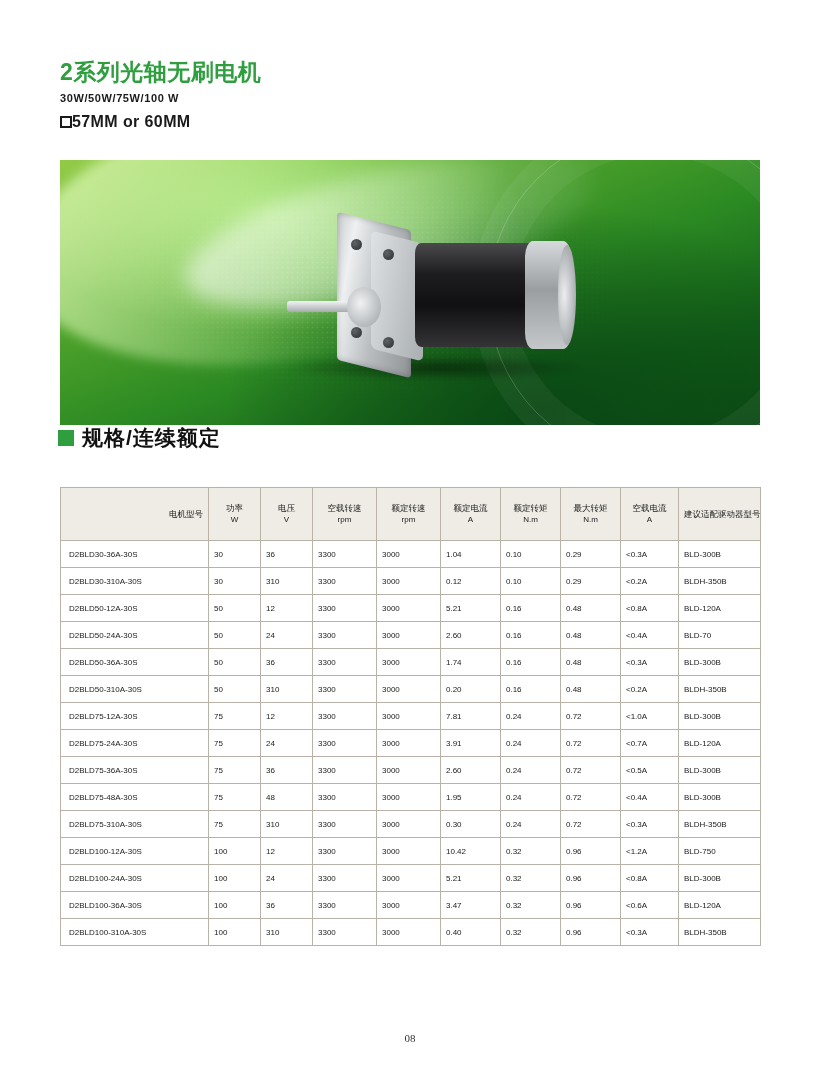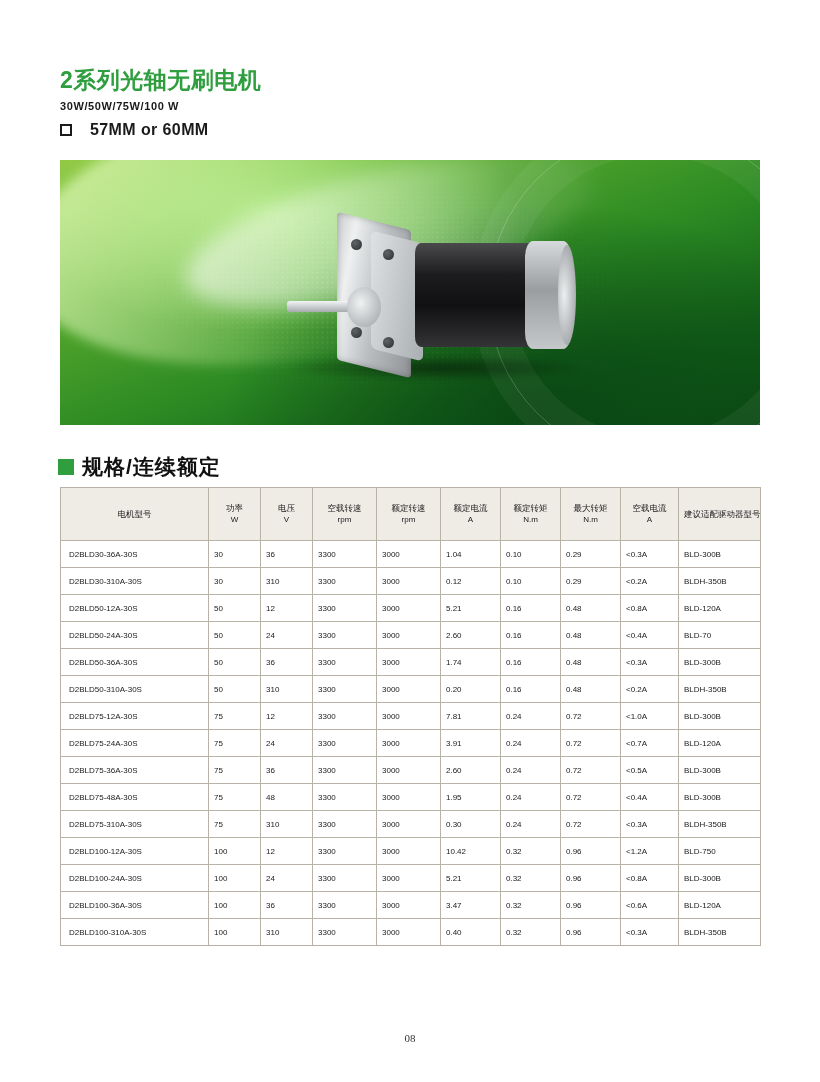--- a/index.html
+++ b/index.html
@@ -20,21 +20,21 @@
     position: relative;
     width: 820px;
     height: 1082px;
     box-sizing: border-box;
   }
 
   
   .title-block {
     position: absolute;
     left: 60px;
-    top: 66px;
+    top: 58px;
     width: 700px;
   }
   .title-cn {
     font-size: 23px;
     font-weight: bold;
     color: #2e9e3e;
     letter-spacing: 0.5px;
     line-height: 1.25;
   }
   .title-en {
@@ -42,21 +42,21 @@
     font-weight: bold;
     color: #1a1a1a;
     letter-spacing: 0.6px;
     margin-top: 5px;
     line-height: 1.25;
   }
   .title-size-row {
     margin-top: 7px;
     display: flex;
     align-items: center;
-    gap: 18px;
+    gap: 0;
   }
   .square-glyph {
     display: inline-block;
     width: 12px;
     height: 12px;
     border: 2px solid #1a1a1a;
     box-sizing: border-box;
   }
   .title-size {
     font-size: 16px;
@@ -219,21 +219,21 @@
   }
   .bolt.b1 { left: 108px; top: 34px; }
   .bolt.b2 { left: 108px; top: 122px; }
   .bolt.b3 { left: 76px; top: 24px; }
   .bolt.b4 { left: 76px; top: 112px; }
 
   
   .section-head {
     position: absolute;
     left: 58px;
-    top: 453px;
+    top: 424px;
     display: flex;
     align-items: baseline;
     gap: 8px;
   }
   .sec-square {
     width: 16px;
     height: 16px;
     background: #2e9e3e;
     display: inline-block;
     align-self: center;
@@ -278,21 +278,21 @@
     white-space: nowrap;
   }
   table.spec thead th {
     background: #efece6;
     height: 52px;
     text-align: center;
     line-height: 1.5;
     font-size: 8.5px;
   }
   table.spec thead th.left-head {
-    text-align: center;
+    text-align: right;
   }
   table.spec thead th div.sub {
     font-size: 8px;
   }
   table.spec tbody td:first-child {
     padding-left: 8px;
   }
 
   
   col.c-model { width: 148px; }

